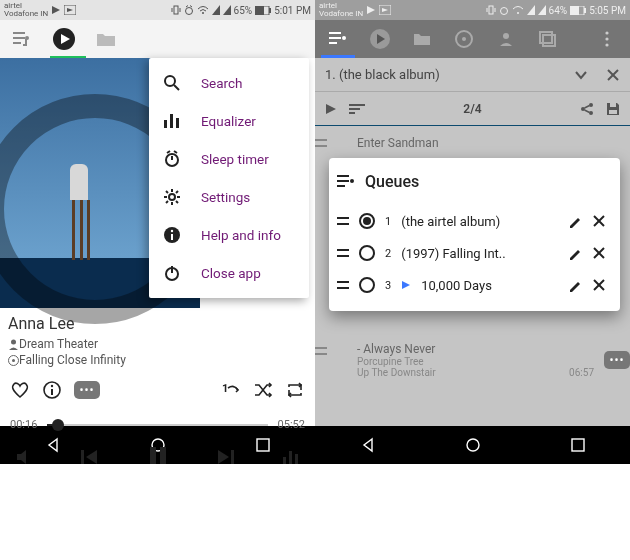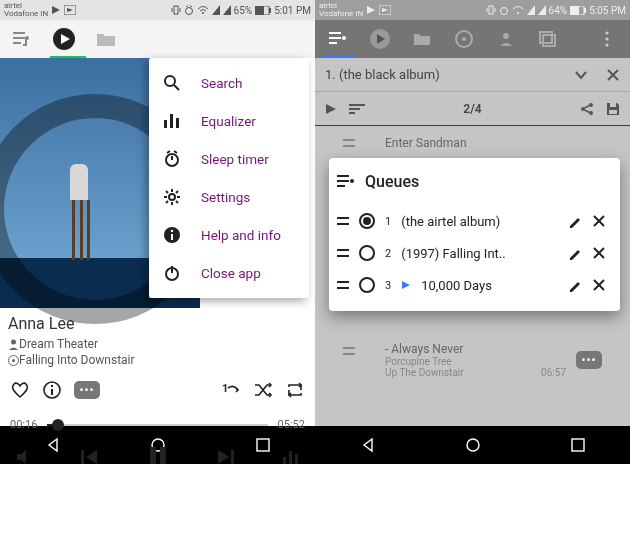--- a/index.html
+++ b/index.html
@@ -39,21 +39,21 @@
   .phone2 .status { background:#9e9e9e; color:#eee; }
   .topbar2 { height:38px; background:#757575; display:flex; align-items:center; padding:0 6px; gap:8px; position:relative; }
   .topbar2 .ico { width:34px; height:34px; display:flex; align-items:center; justify-content:center; color:#bbb; }
   .under2 { position:absolute; bottom:0; left:6px; width:34px; height:3px; background:#3b78ff; }
   .dim { background:#c5c5c5; flex:1; position:relative; }
   .queuehdr { height:34px; display:flex; align-items:center; padding:0 10px; gap:8px; font-size:13px; color:#444; border-bottom:1px solid #aaa; }
   .queuehdr .sp { flex:1; }
   .qtool { height:34px; display:flex; align-items:center; padding:0 10px; gap:12px; border-bottom:1px solid #0c4a6e; color:#444; font-size:12px; }
   .qtool .sp { flex:1; }
   .list-dim { padding-top:4px; }
-  .dimrow { display:flex; align-items:center; gap:10px; padding:6px 28px; font-size:12px; color:#666; }
+  .dimrow { display:flex; align-items:center; gap:10px; padding:6px 0; font-size:12px; color:#666; }
   .popup { position:absolute; top:100px; left:14px; right:10px; background:#fff; border-radius:4px; box-shadow:0 6px 16px rgba(0,0,0,.4); padding:14px 10px 10px 4px; }
   .popup h3 { font-size:16px; font-weight:500; color:#222; display:flex; align-items:center; gap:10px; margin-bottom:14px; padding-left:4px; }
   .qrow { display:flex; align-items:center; gap:10px; padding:8px 4px; font-size:13px; color:#222; }
   .qrow .label { flex:1; white-space:nowrap; overflow:hidden; text-overflow:ellipsis; }
   .radio { width:16px; height:16px; border:2px solid #222; border-radius:50%; display:inline-flex; align-items:center; justify-content:center; }
   .radio .dot { width:8px; height:8px; background:#222; border-radius:50%; }
   .dots3 { width:26px; height:18px; border-radius:5px; background:#777; color:#fff; display:flex; align-items:center; justify-content:center; font-size:12px; letter-spacing:1px;}
   svg { display:block; }
 </style>
 </head>
@@ -205,21 +205,21 @@
             <circle cx="5.5" cy="3" r="2.5" fill="#666"></circle>
             <path d="M1 11 Q5.5 6 10 11" fill="#666"></path>
           </svg>
         <span>Dream Theater</span>
       </div>
       <div class="row">
         <svg width="11" height="11">
             <circle cx="5.5" cy="5.5" r="5" fill="none" stroke="#666"></circle>
             <circle cx="5.5" cy="5.5" r="1.5" fill="#666"></circle>
           </svg>
-        <span>Falling Into Downstair</span>
+        <span>Falling Close Infinity</span>
       </div>
     </div>
 
     <div class="ctrlrow">
       <span>
           <svg width="20" height="20">
             <path d="M10 17 C3 11 1 7 4 4 C6 2 9 4 10 6 C11 4 14 2 16 4 C19 7 17 11 10 17Z" fill="none" stroke="#222" stroke-width="1.6"></path>
           </svg>
         </span>
       <span>

